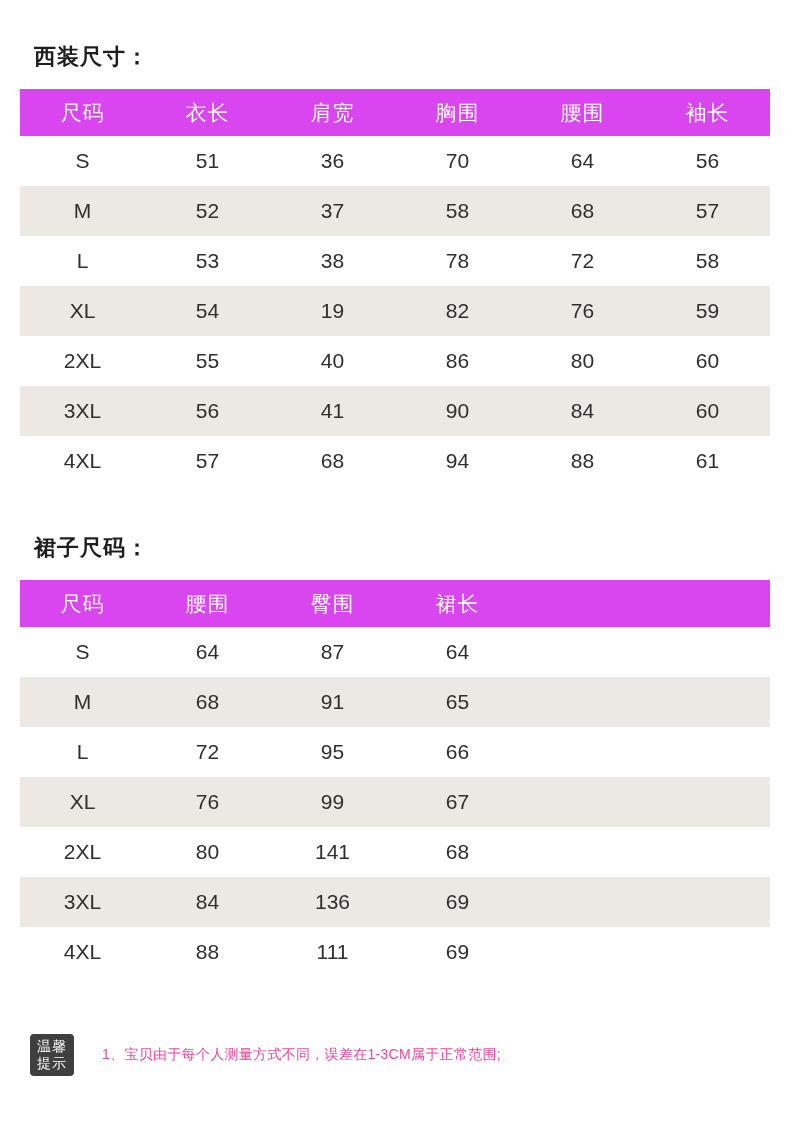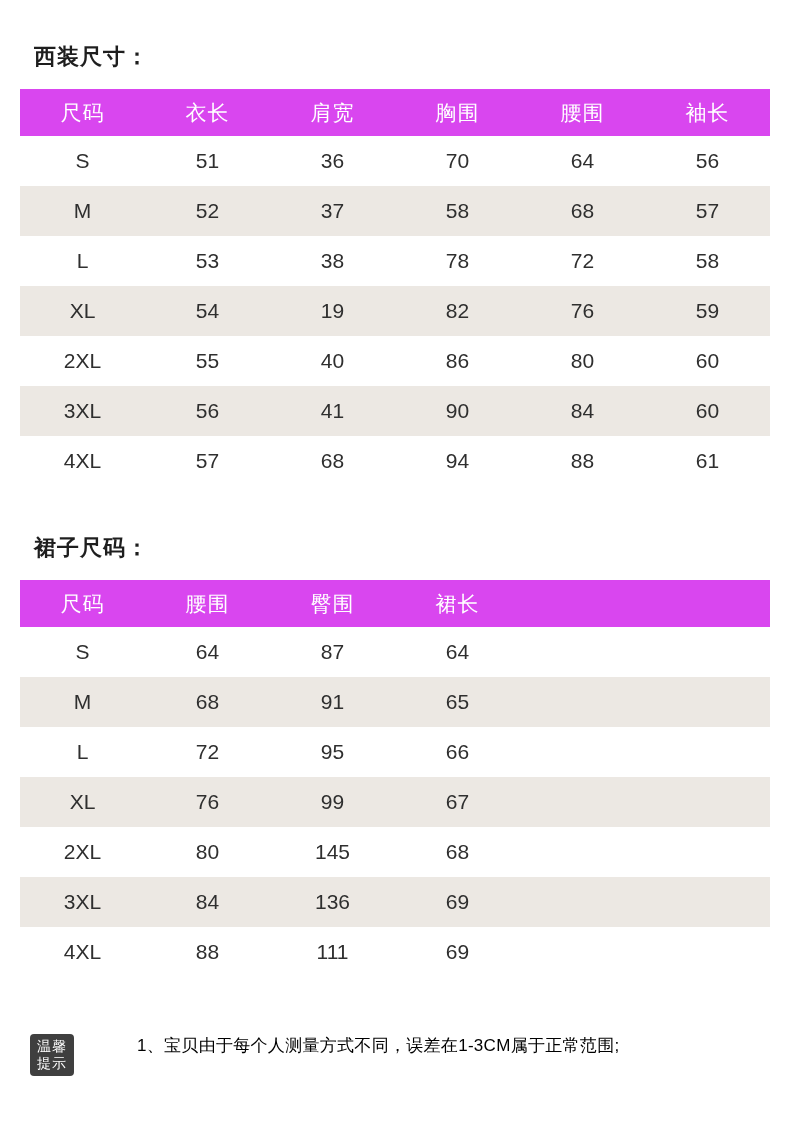--- a/index.html
+++ b/index.html
@@ -73,38 +73,38 @@
   }
   table.size-table tbody tr.even td {
     background: #ece8e3;
   }
 
   .note-row {
     position: absolute;
     left: 30px;
     top: 1034px;
     display: flex;
-    gap: 47px;
+    align-items: center;
   }
   .note-badge {
     background: #3f3f3f;
     color: #ffffff;
     font-size: 14px;
     line-height: 17px;
     padding: 4px 7px;
     border-radius: 4px;
     text-align: center;
     letter-spacing: 1px;
     width: 44px;
     box-sizing: border-box;
   }
   .note-text {
-    margin-left: 16px;
-    font-size: 17px;
-    color: #000000;
+    margin-left: 28px;
+    font-size: 14px;
+    color: #ec4899;
     letter-spacing: 0.3px;
     white-space: nowrap;
   }
 </style>
 </head>
 <body>
 
 <div class="page">
 
   <h2 class="section-title title-suit">西装尺寸：</h2>
@@ -222,21 +222,21 @@
         <td>XL</td>
         <td>76</td>
         <td>99</td>
         <td>67</td>
         <td></td>
         <td></td>
       </tr>
       <tr class="odd">
         <td>2XL</td>
         <td>80</td>
-        <td>145</td>
+        <td>141</td>
         <td>68</td>
         <td></td>
         <td></td>
       </tr>
       <tr class="even">
         <td>3XL</td>
         <td>84</td>
         <td>136</td>
         <td>69</td>
         <td></td>

